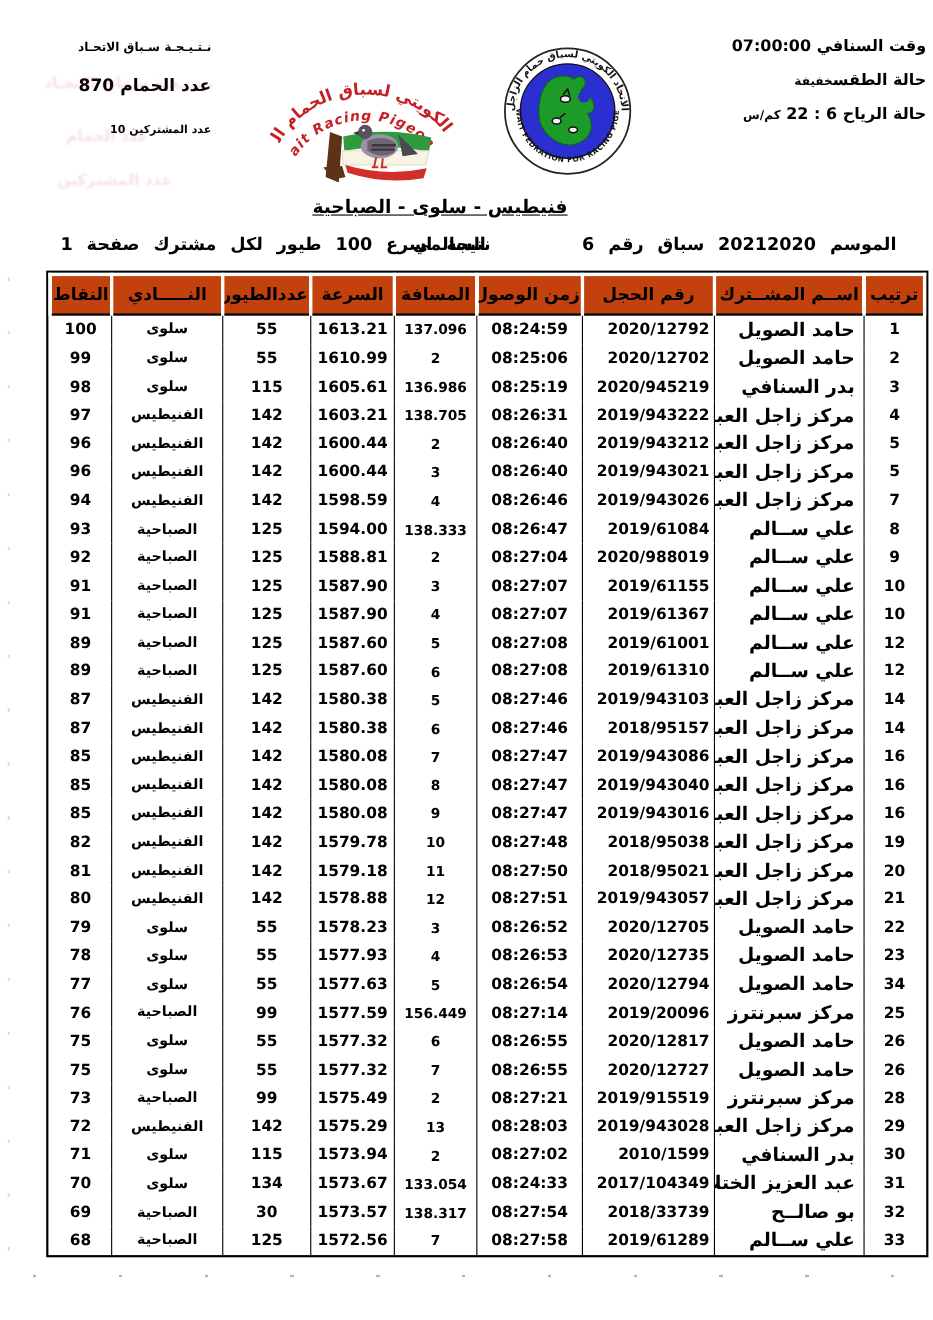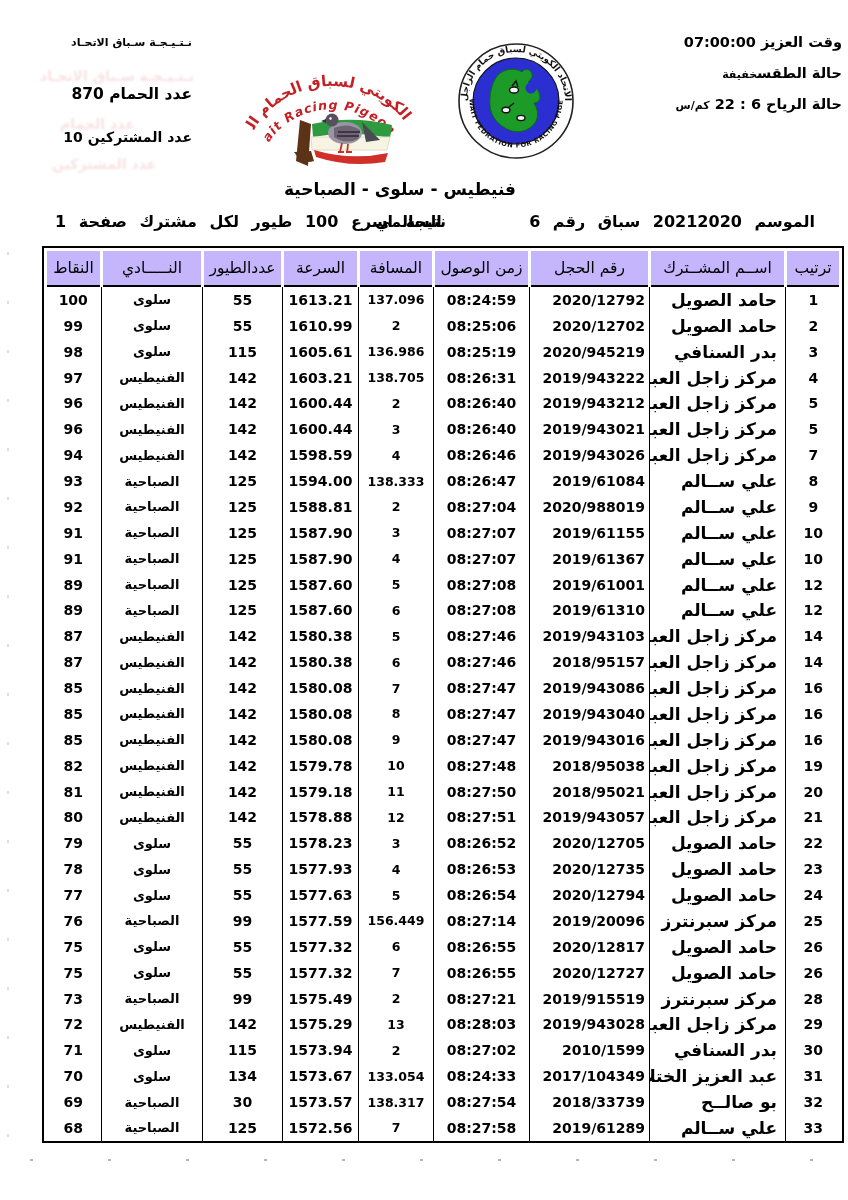--- a/index.html
+++ b/index.html
@@ -5,40 +5,40 @@
   html,body{margin:0;padding:0;background:#fff;}
   .page{position:relative;width:848px;height:1200px;background:#ffffff;overflow:hidden;
         font-family:"DejaVu Sans",sans-serif;color:#000;}
   
   .info-right{position:absolute;top:34px;right:6px;width:230px;direction:rtl;text-align:right;}
   .info-right .line{height:31px;font-size:14.5px;font-weight:bold;white-space:nowrap;}
   .info-right .val{font-weight:bold;}
   .small{font-size:11px;font-weight:bold;}
   .info-left{position:absolute;top:36px;left:24px;width:168px;direction:rtl;text-align:right;}
   .info-left .title{font-size:11px;font-weight:bold;letter-spacing:.5px;white-space:nowrap;}
-  .info-left .line2{margin-top:36px;font-size:15.5px;font-weight:bold;}
-  .info-left .line3{margin-top:26px;font-size:14px;font-weight:bold;}
+  .info-left .line2{margin-top:20px;font-size:15.5px;font-weight:bold;}
+  .info-left .line3{margin-top:26px;font-size:10px;font-weight:bold;}
   .ghost{position:absolute;direction:rtl;color:#cc3333;opacity:.14;filter:blur(1px);
          font-weight:bold;font-size:14px;white-space:nowrap;}
   
   .club-logo{position:absolute;left:242px;top:24px;}
   .fed-logo{position:absolute;left:457px;top:42px;}
   
   .race-title{position:absolute;top:179px;left:0;width:800px;text-align:center;direction:rtl;
-              font-size:17px;font-weight:bold;}
+              font-size:17px;font-weight:bold;text-decoration:underline;}
   .subtitle .part{position:absolute;top:212px;direction:rtl;font-size:16px;font-weight:bold;
                   white-space:nowrap;word-spacing:7px;}
   .sub-right{right:33px;}
   .sub-center{left:375px;word-spacing:0;}
   .sub-left{left:55px;}
   
   .table-wrap{position:absolute;left:42px;top:246px;border:2px solid #000;}
   table.results{border-collapse:collapse;table-layout:fixed;width:768px;direction:rtl;}
-  table.results th{background:#c4b5fd;border:3px solid #fff;border-bottom:2px solid #000;
-      height:34px;font-size:15.5px;font-weight:normal;padding:0 1px;white-space:nowrap;overflow:hidden;}
+  table.results th{background:#c2410c;border:3px solid #fff;border-bottom:2px solid #000;
+      height:34px;font-size:15.5px;font-weight:bold;padding:0 1px;white-space:nowrap;overflow:hidden;}
   table.results td{border-left:1.4px solid #000;height:25.88px;padding:0 2px;text-align:center;
       font-weight:bold;font-size:14px;white-space:nowrap;overflow:hidden;}
   table.results td.c8{border-left:none;}
   table.results .c0{width:50px;}  table.results .c1{width:131px;}
   table.results .c2{width:115px;} table.results .c3{width:91px;}
   table.results .c4{width:70px;}  table.results .c5{width:71px;}
   table.results .c6{width:75px;}  table.results .c7{width:96px;}
   table.results .c8{width:51px;}
   table.results td.c1{text-align:right;padding-right:8px;font-size:17px;}
   table.results td.c2{text-align:right;padding-right:4px;}
@@ -50,21 +50,21 @@
   .tick-left{position:absolute;left:7px;top:252px;width:2px;height:900px;opacity:.5;
       background:repeating-linear-gradient(180deg,#bdbdbd 0 3px,transparent 3px 49px);}
 </style>
 </head>
 <body>
 
 <div class="page">
 
   <div class="info-right">
     <div class="line">
-      <span>وقت العزيز</span>
+      <span>وقت السنافي</span>
       <span class="val" dir="ltr">07:00:00</span>
     </div>
     <div class="line">
       <span>حالة الطقس</span><span class="small">خفيفة</span>
     </div>
     <div class="line">
       <span>حالة الرياح</span>
       <span class="val">6 : 22</span>
       <span class="small">كم/س</span>
     </div>
@@ -413,21 +413,21 @@
             <td class="c1">حامد الصويل</td>
             <td class="c2" dir="ltr">2020/12735</td>
             <td class="c3" dir="ltr">08:26:53</td>
             <td class="c4" dir="ltr">4</td>
             <td class="c5" dir="ltr">1577.93</td>
             <td class="c6">55</td>
             <td class="c7">سلوى</td>
             <td class="c8">78</td>
           </tr>
           <tr>
-            <td class="c0">24</td>
+            <td class="c0">34</td>
             <td class="c1">حامد الصويل</td>
             <td class="c2" dir="ltr">2020/12794</td>
             <td class="c3" dir="ltr">08:26:54</td>
             <td class="c4" dir="ltr">5</td>
             <td class="c5" dir="ltr">1577.63</td>
             <td class="c6">55</td>
             <td class="c7">سلوى</td>
             <td class="c8">77</td>
           </tr>
           <tr>

